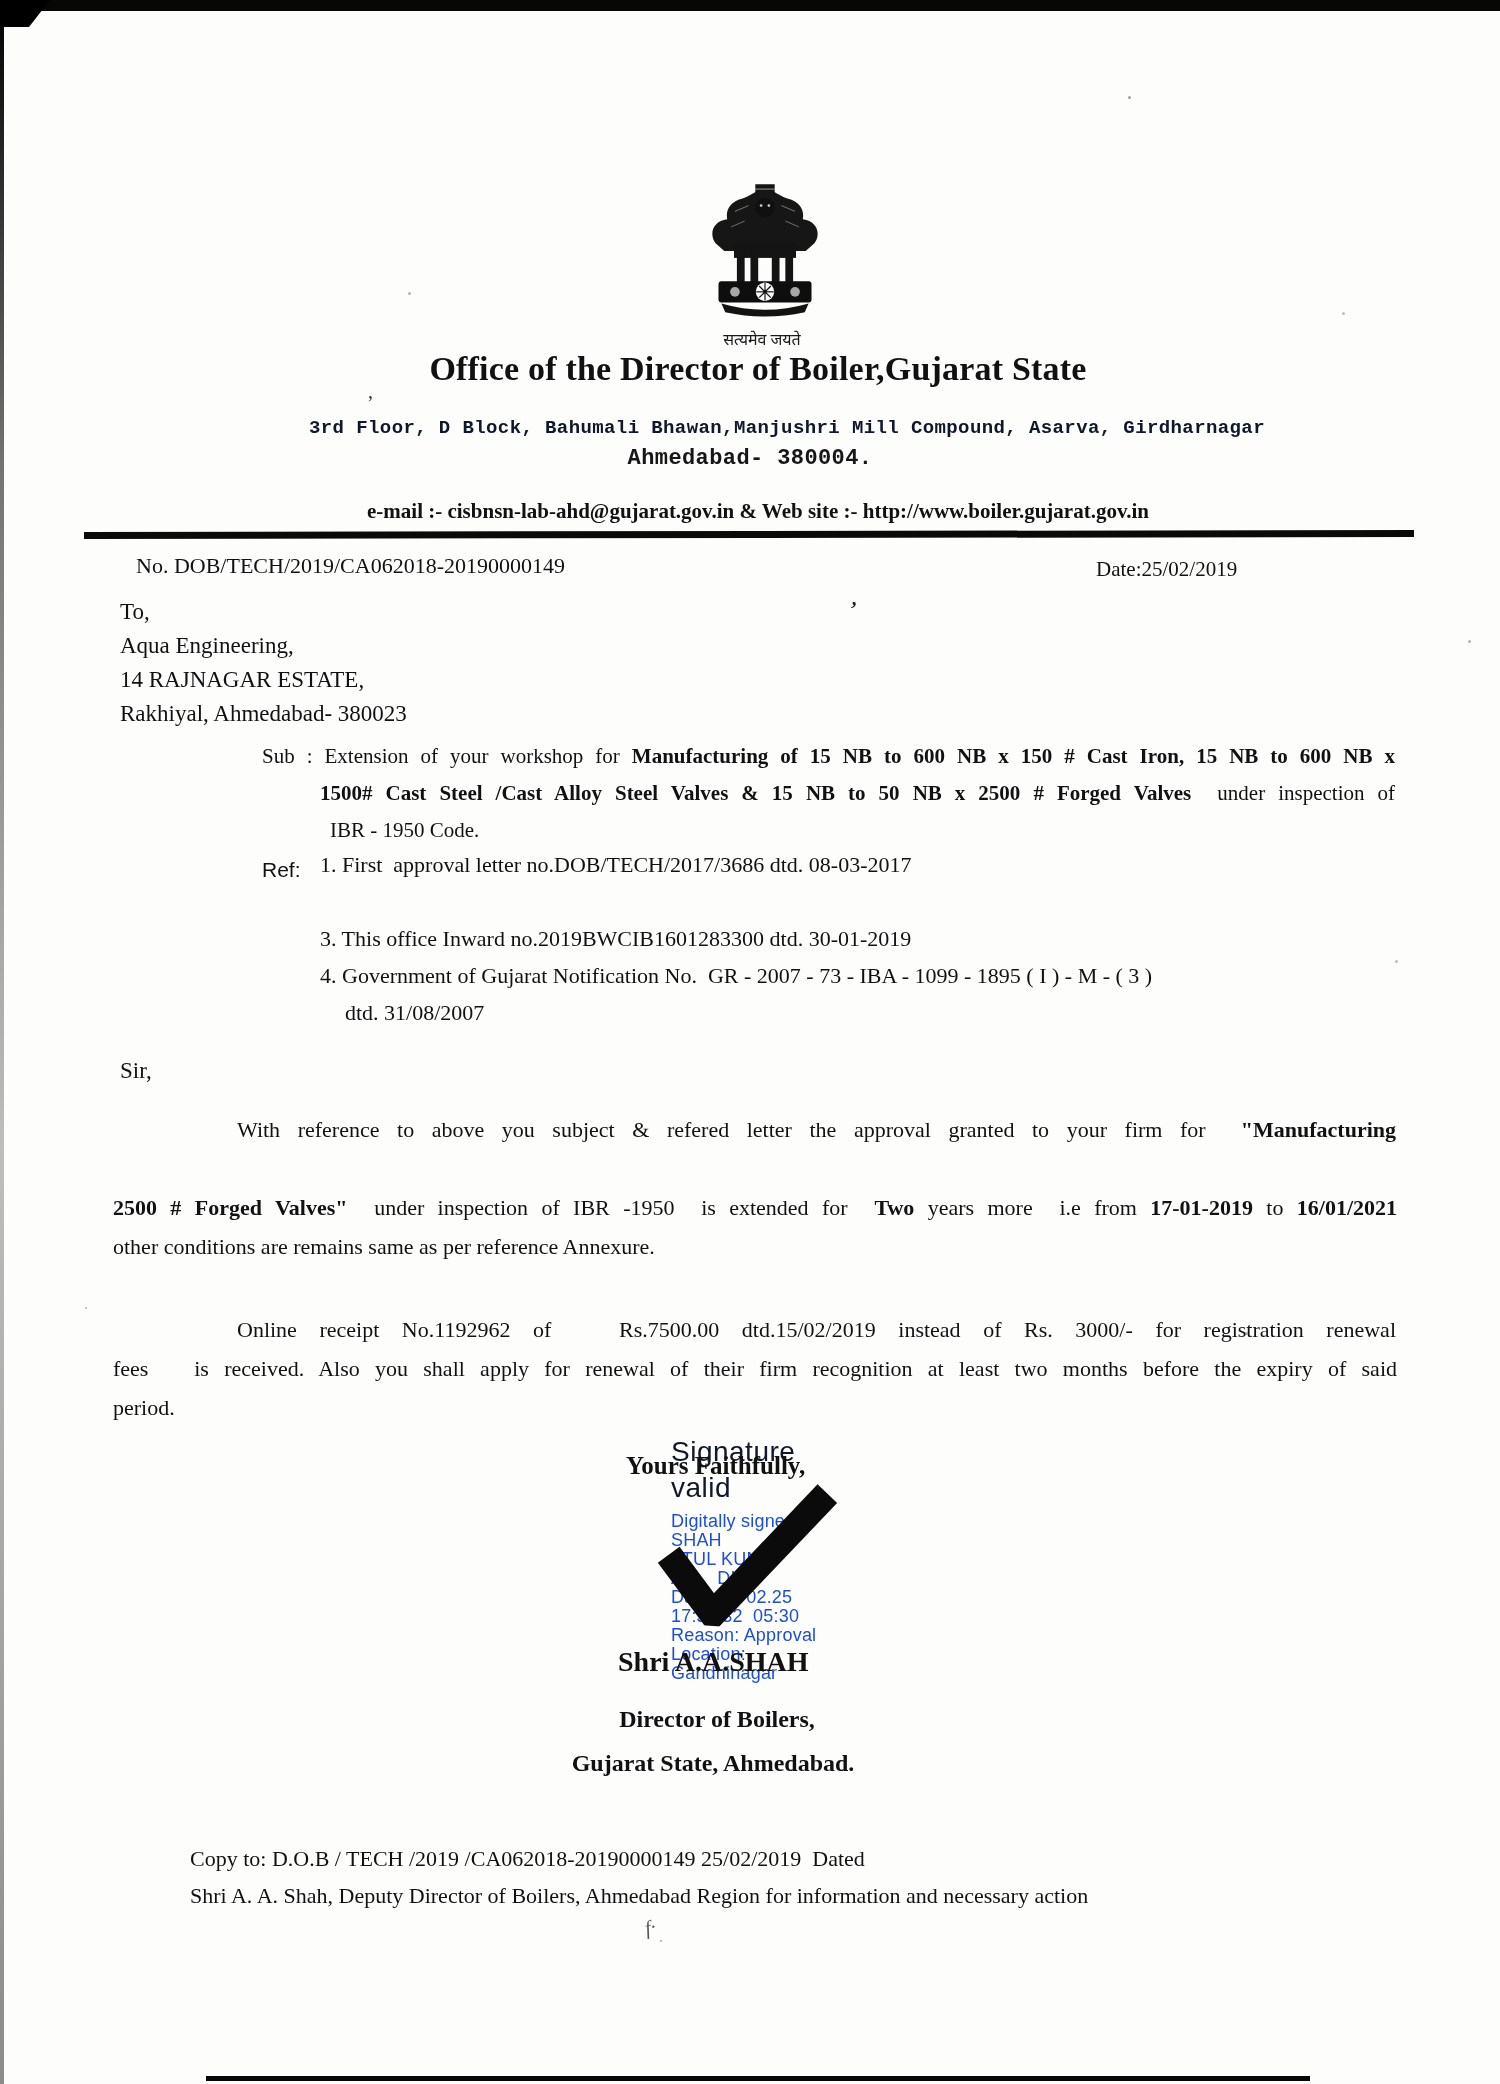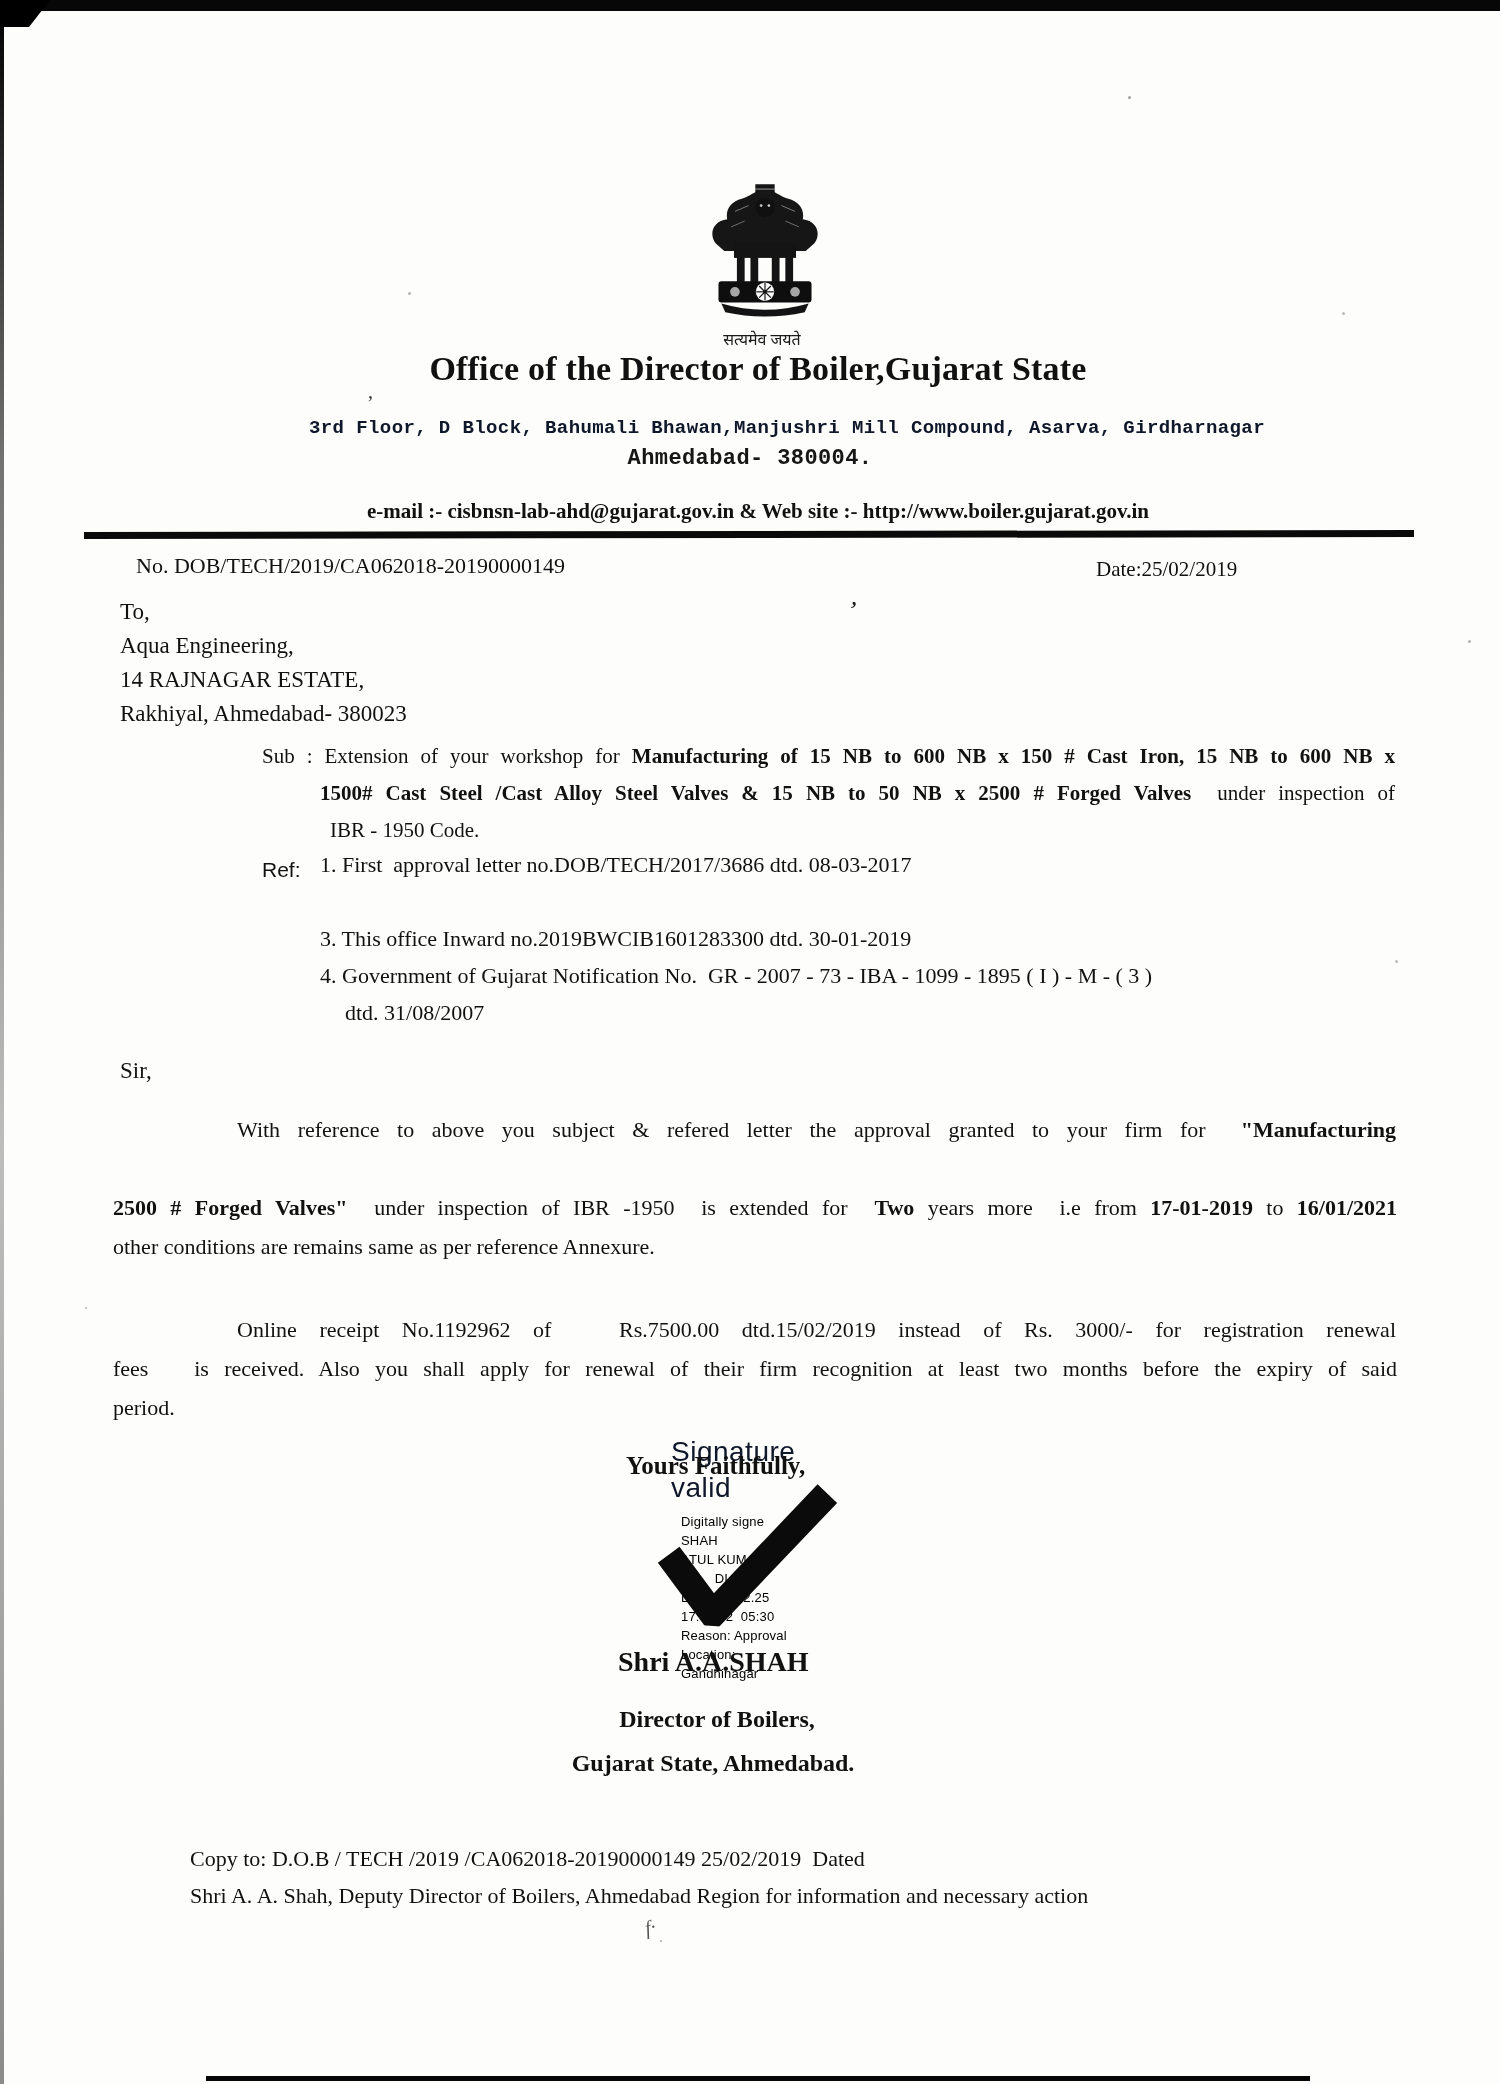--- a/index.html
+++ b/index.html
@@ -21,21 +21,21 @@
   
   .top-bar{top:0;left:0;width:1500px;height:11px;background:#070707;}
   .top-corner{top:0;left:0;width:50px;height:27px;background:#000;
     clip-path:polygon(0 0,100% 0,58% 100%,0 100%);}
   .left-strip{top:0;left:0;width:4px;height:2084px;
     background:linear-gradient(180deg,#000 0%,rgba(0,0,0,.55) 22%,rgba(0,0,0,.25) 55%,rgba(0,0,0,.45) 100%);}
   .bottom-line{top:2076px;left:206px;width:1104px;height:5px;background:#060606;}
   .speck{position:absolute;background:#444;border-radius:50%;}
   .rule{top:531px;left:84px;width:1330px;height:7px;background:#0a0a0a;transform:rotate(-.08deg);}
   .email-underline{border-bottom:2.5px solid #000;padding-bottom:13px;}
-  .digital{font-size:13px;line-height:19px;color:#000000;letter-spacing:.2px;margin-left:10px;}
+  .digital{font-size:18px;line-height:19px;color:#1d4ed8;letter-spacing:.2px;}
   .stamp{font-size:28px;color:#0f172a;letter-spacing:.5px;}
   .scribble{font-style:italic;color:#555;transform:rotate(-12deg);font-size:20px;}
 </style>
 </head>
 <body>
 
 <div id="page">
 
   <div class="abs top-bar"></div>
   <div class="abs top-corner"></div>

